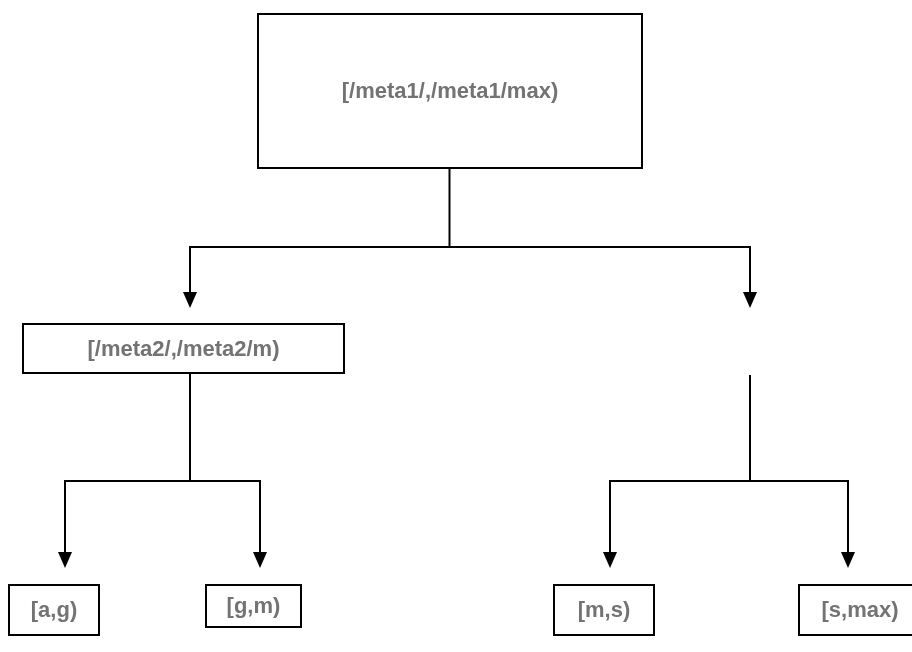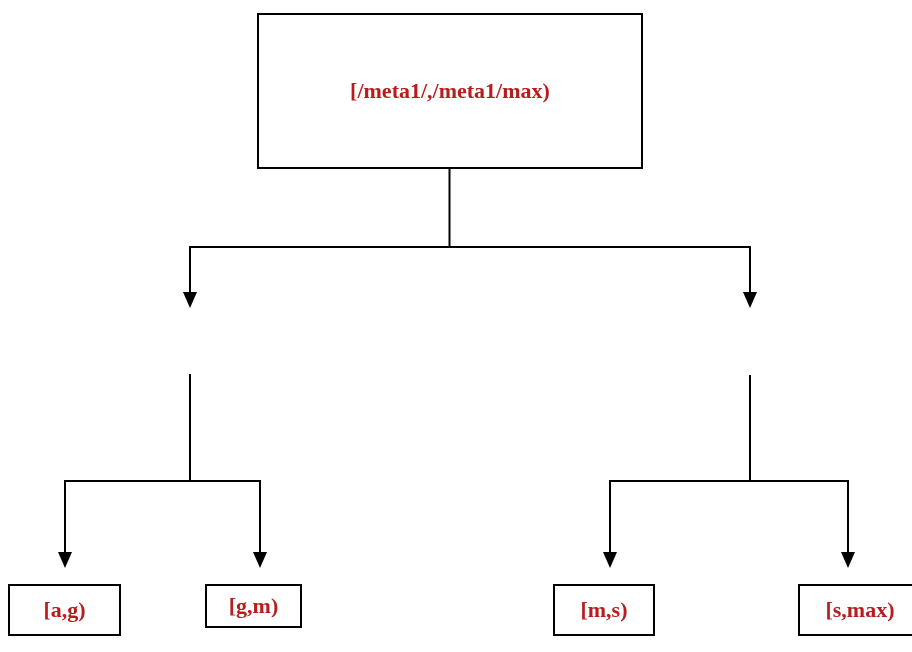--- a/index.html
+++ b/index.html
@@ -5,22 +5,22 @@
   html, body {
     margin: 0;
     padding: 0;
     background: #ffffff;
   }
   .canvas {
     position: relative;
     width: 912px;
     height: 652px;
     background: #ffffff;
-    font-family: Liberation Serif, serif;
-    color: #b91c1c;
+    font-family: Liberation Sans, sans-serif;
+    color: #737373;
     overflow: hidden;
   }
   .edge-layer {
     position: absolute;
     left: 0;
     top: 0;
     width: 912px;
     height: 652px;
   }
   .node {
@@ -32,21 +32,21 @@
     align-items: center;
     justify-content: center;
     font-size: 22px;
     font-weight: 600;
     letter-spacing: 0px;
     white-space: nowrap;
   }
   .node-root  { left: 257px; top: 13px;  width: 386px; height: 156px; }
   .node-left  { left: 22px;  top: 323px; width: 323px; height: 51px; }
   .node-right { left: 582px; top: 324px; width: 321px; height: 51px; }
-  .node-leaf-ag   { left: 8px;   top: 584px; width: 113px; height: 52px; }
+  .node-leaf-ag   { left: 8px;   top: 584px; width: 92px; height: 52px; }
   .node-leaf-gm   { left: 205px; top: 584px; width: 97px;  height: 44px; }
   .node-leaf-ms   { left: 553px; top: 584px; width: 102px; height: 52px; }
   .node-leaf-smax { left: 778px; top: 584px; width: 124px; height: 52px; margin-left: 20px; }
 </style>
 </head>
 <body>
 
 <div class="canvas">
 
   <svg class="edge-layer" viewBox="0 0 912 652" xmlns="http://www.w3.org/2000/svg">
@@ -65,20 +65,23 @@
     <path d="M750,375 L750,481" stroke="#000000" stroke-width="2" fill="none"></path>
     <path d="M610,552 L610,481 L848,481 L848,552" stroke="#000000" stroke-width="2" fill="none"></path>
     <polygon points="603,552 617,552 610,568" fill="#000000"></polygon>
     <polygon points="841,552 855,552 848,568" fill="#000000"></polygon>
   </svg>
 
   <div class="node node-root">
     <span>[/meta1/,/meta1/max)</span>
   </div>
 
+  <div class="node node-left">
+    <span>[/meta2/,/meta2/m)</span>
+  </div>
 
 
   <div class="node node-leaf-ag">
     <span>[a,g)</span>
   </div>
 
   <div class="node node-leaf-gm">
     <span>[g,m)</span>
   </div>
 

